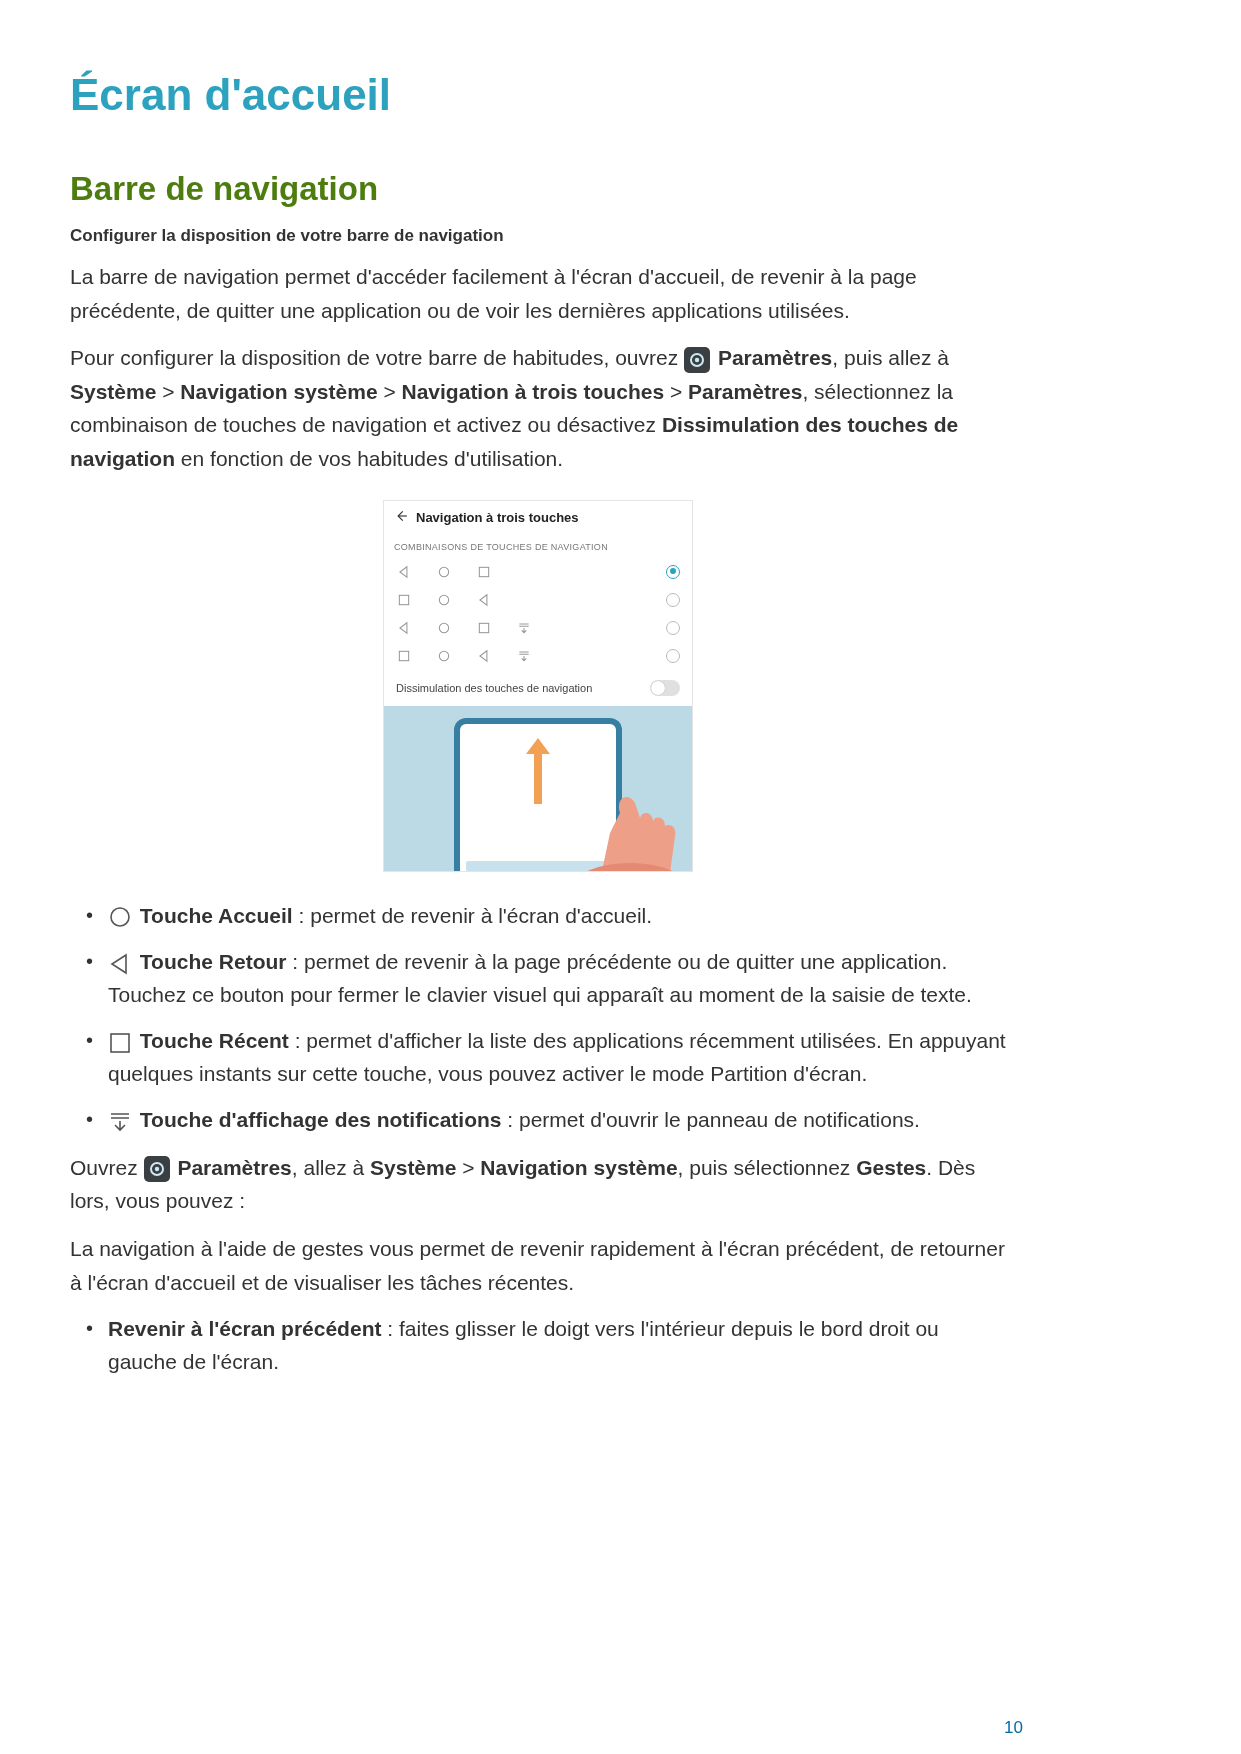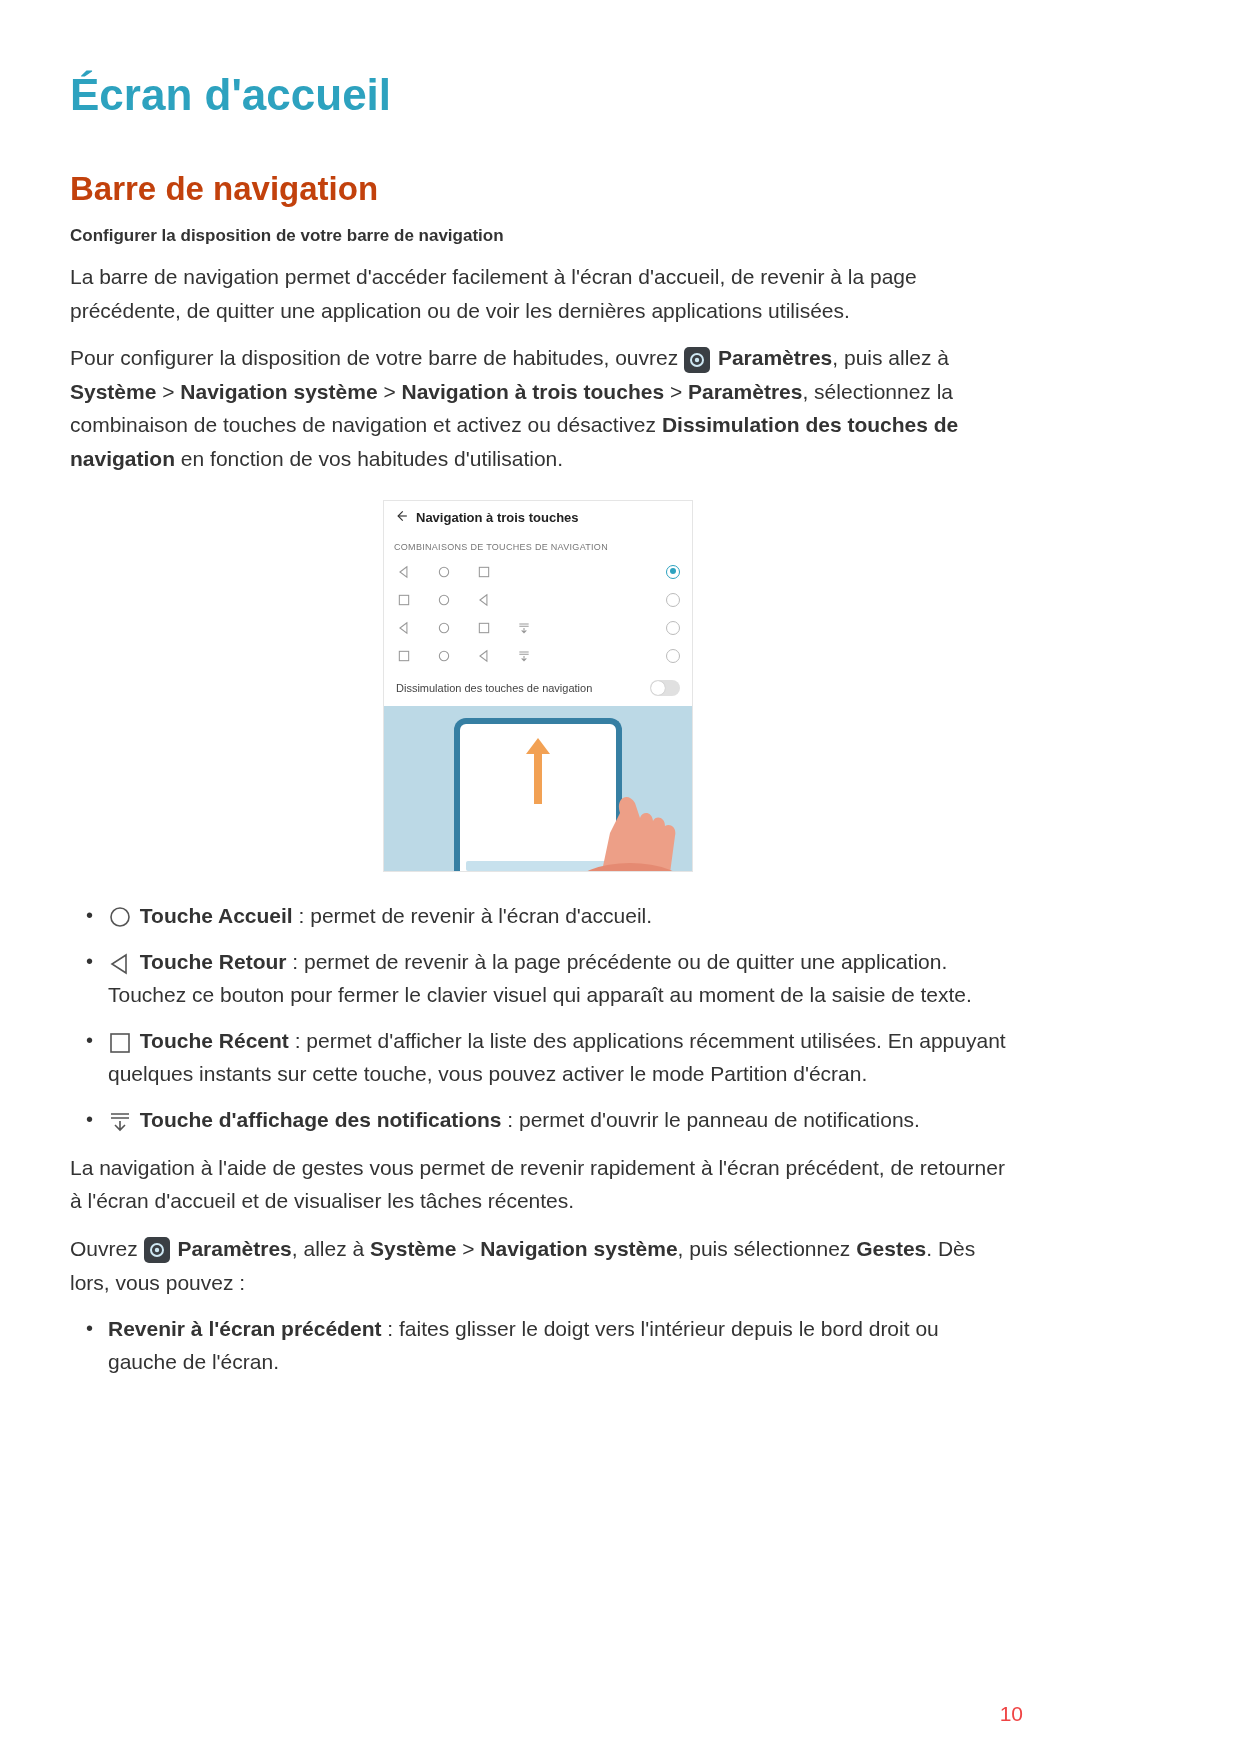--- a/index.html
+++ b/index.html
@@ -16,21 +16,21 @@
     box-sizing: border-box;
     position: relative;
   }
   h1.title {
     color: #2da2bf;
     font-size: 44px;
     font-weight: bold;
     margin: 0 0 50px 0;
   }
   h2.section {
-    color: #c2410c;
+    color: #4d7c0f;
     font-size: 33px;
     font-weight: bold;
     margin: 0 0 18px 0;
   }
   h3.subsection {
     color: #333;
     font-size: 17px;
     font-weight: bold;
     margin: 0 0 14px 0;
   }
@@ -147,24 +147,24 @@
     background:#c7e1ed; border-radius:2px;
   }
   .arrow {
     position:absolute; left:50%; top:28px; transform:translateX(-50%);
   }
   .hand {
     position:absolute; right:-18px; bottom:-26px;
   }
   .page-number {
     position: absolute;
-    bottom: 28px;
+    bottom: 16px;
     right: 48px;
-    font-size: 21px;
-    color: #ef4444;
+    font-size: 17px;
+    color: #0369a1;
   }
 </style>
 </head>
 <body>
 
 <div class="page">
 
   <h1 class="title">Écran d'accueil</h1>
 
   <h2 class="section">Barre de navigation</h2>
@@ -351,34 +351,34 @@
         <svg width="24" height="24" viewBox="0 0 24 24" fill="none" stroke="#555" stroke-width="1.6">
             <path d="M3 4 H21 M3 8 H21"></path>
             <path d="M12 11 V20 M7 15 L12 20 L17 15"></path>
           </svg>
       </span>
       <strong>Touche d'affichage des notifications</strong><span> : permet d'ouvrir le panneau de notifications.</span>
     </li>
   </ul>
 
 
-  <p class="body">La navigation à l'aide de gestes vous permet de revenir rapidement à l'écran précédent, de retourner à l'écran d'accueil et de visualiser les tâches récentes.</p>
-
   <p class="body">
     <span>Ouvrez </span>
     <span class="icon-inline">
       <svg width="26" height="26" viewBox="0 0 26 26">
           <rect x="0" y="0" width="26" height="26" rx="5" fill="#3a3f44"></rect>
           <circle cx="13" cy="13" r="6" fill="none" stroke="#cfe8f3" stroke-width="2"></circle>
           <circle cx="13" cy="13" r="2.2" fill="#cfe8f3"></circle>
         </svg>
     </span>
     <strong>Paramètres</strong><span>, allez à </span><strong>Système</strong><span> &gt; </span><strong>Navigation système</strong><span>, puis sélectionnez </span><strong>Gestes</strong><span>. Dès lors, vous pouvez :</span>
   </p>
 
+  <p class="body">La navigation à l'aide de gestes vous permet de revenir rapidement à l'écran précédent, de retourner à l'écran d'accueil et de visualiser les tâches récentes.</p>
+
   <ul class="bullets">
     <li>
       <strong>Revenir à l'écran précédent</strong><span> : faites glisser le doigt vers l'intérieur depuis le bord droit ou gauche de l'écran.</span>
     </li>
   </ul>
 
   <div class="page-number">10</div>
 </div>
 
 </body></html>

